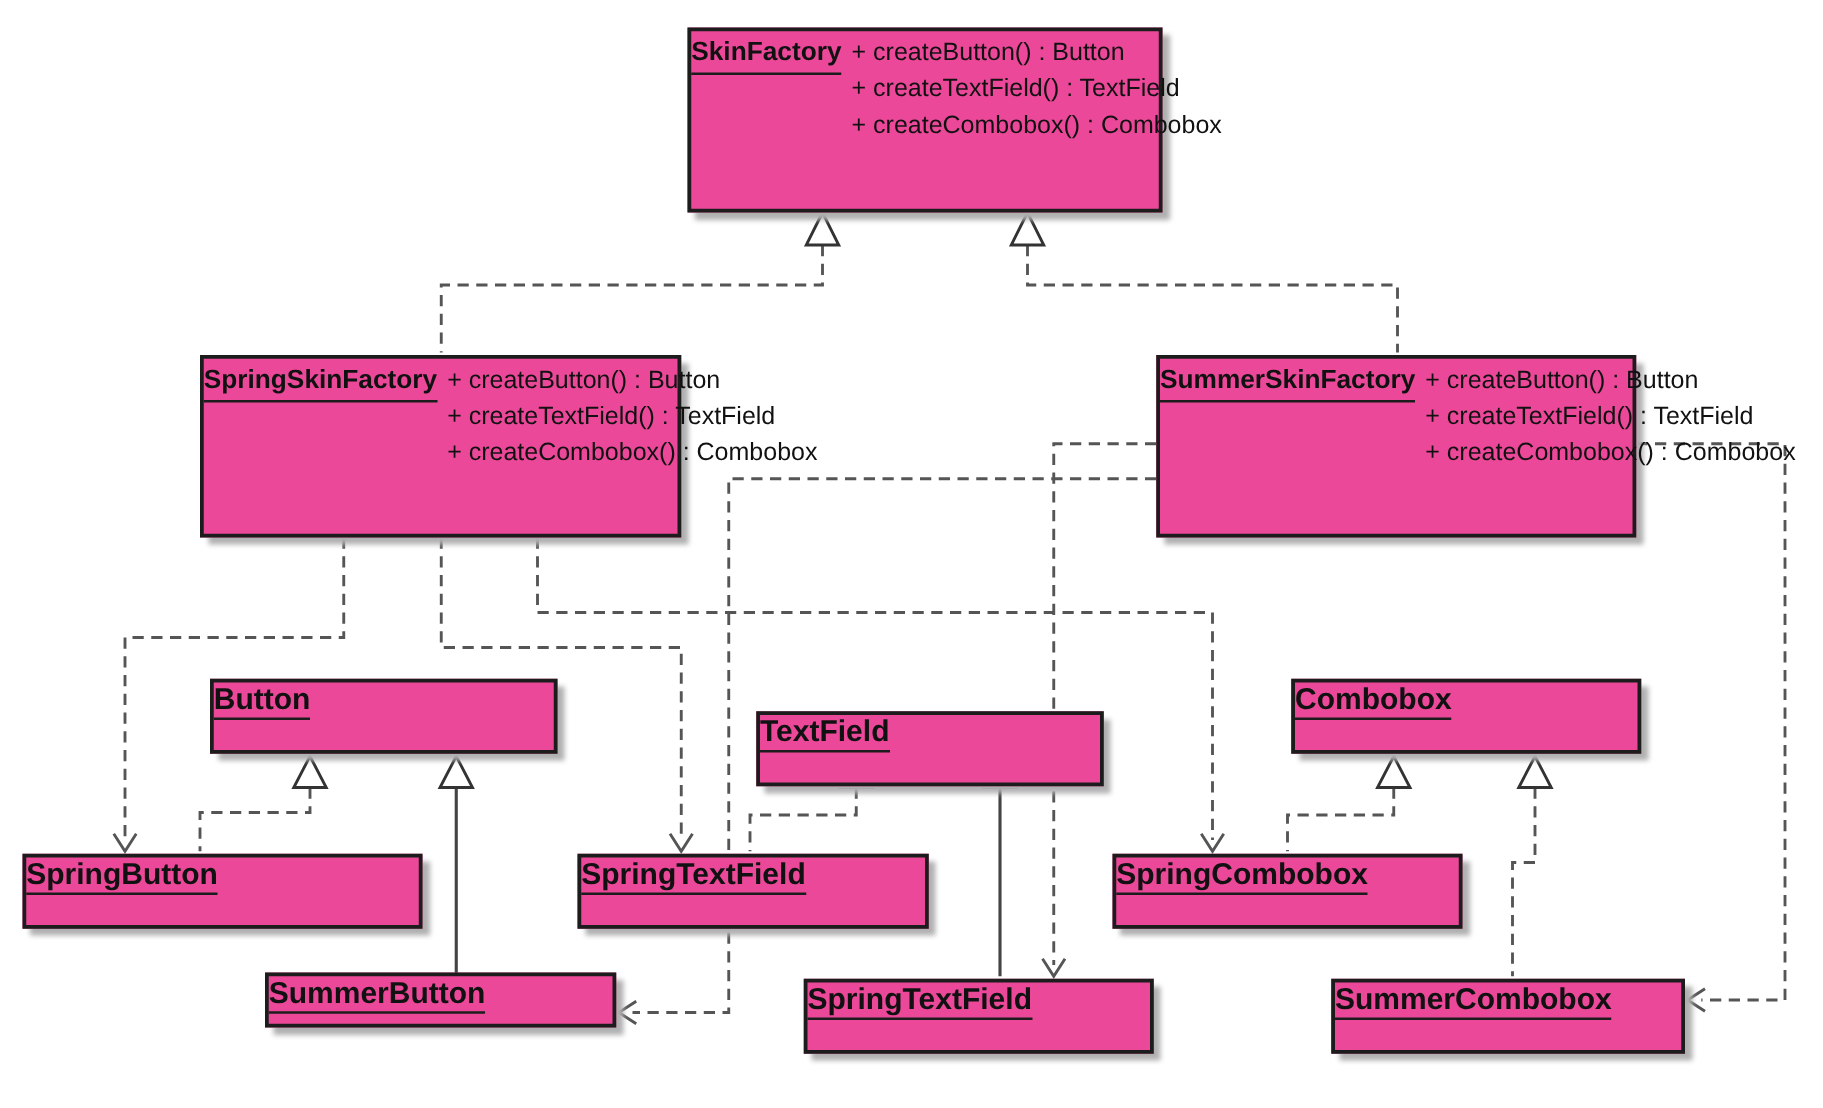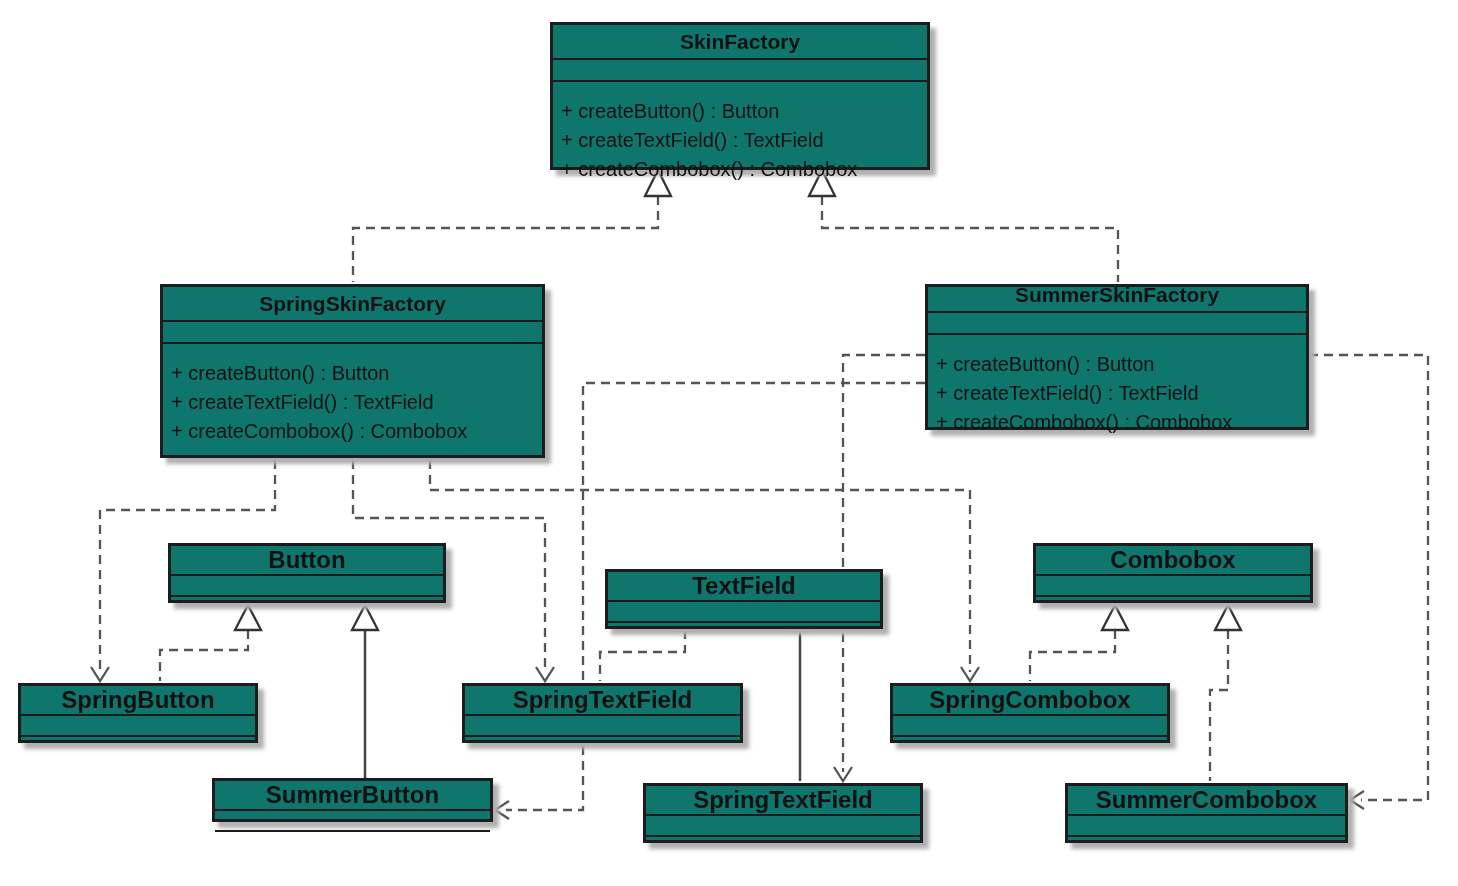--- a/index.html
+++ b/index.html
@@ -17,26 +17,25 @@
   }
   #connector-layer {
     position: absolute;
     left: 0; top: 0;
     width: 1458px;
     height: 886px;
   }
   .uml-class {
     position: absolute;
     box-sizing: border-box;
-    background: #0f766e;
+    background: #ec4899;
     border: 3px solid #1c1c1c;
     box-shadow: 6px 6px 4px #b0b0b0;
     display: flex;
-    flex-direction: column;
-    gap: 12px;
+    flex-direction: row;
   }
   .uml-title {
     font-weight: bold;
     text-align: center;
     color: #111;
     border-bottom: 2px solid #1c1c1c;
     flex: 0 0 auto;
   }
   .uml-attrs {
     border-bottom: 2px solid #1c1c1c;
@@ -53,26 +52,26 @@
     line-height: 29px;
     padding-left: 8px;
     white-space: nowrap;
   }
   .factory .uml-methods { padding-top: 3px; }
   .leaf .uml-title { height: 28px; line-height: 28px; font-size: 24px; }
   .leaf .uml-attrs { height: 7px; }
 
   
   .c-skinfactory       { left: 550px;  top: 22px;  width: 380px; height: 148px; }
-  .c-springskinfactory { left: 160px;  top: 284px; width: 385px; height: 174px; }
-  .c-summerskinfactory { left: 925px;  top: 284px; width: 384px; height: 146px; justify-content: center; }
+  .c-springskinfactory { left: 160px;  top: 284px; width: 385px; height: 146px; }
+  .c-summerskinfactory { left: 925px;  top: 284px; width: 384px; height: 146px; }
   .c-button            { left: 168px;  top: 543px; width: 278px; height: 60px; }
   .c-textfield         { left: 605px;  top: 543px; width: 278px; height: 60px; margin-top: 26px; }
   .c-combobox          { left: 1033px; top: 543px; width: 280px; height: 60px; }
-  .c-springbutton      { left: 18px;   top: 683px; width: 240px; height: 60px; }
+  .c-springbutton      { left: 18px;   top: 683px; width: 320px; height: 60px; }
   .c-springtextfield   { left: 462px;  top: 683px; width: 281px; height: 60px; }
   .c-springcombobox    { left: 890px;  top: 683px; width: 280px; height: 60px; }
   .c-summerbutton      { left: 212px;  top: 778px; width: 281px; height: 44px; }
   .c-summertextfield   { left: 643px;  top: 783px; width: 280px; height: 60px; }
   .c-summercombobox    { left: 1065px; top: 783px; width: 283px; height: 60px; }
 
   .dep, .real-dashed {
     fill: none;
     stroke: #555555;
     stroke-width: 2.3;

